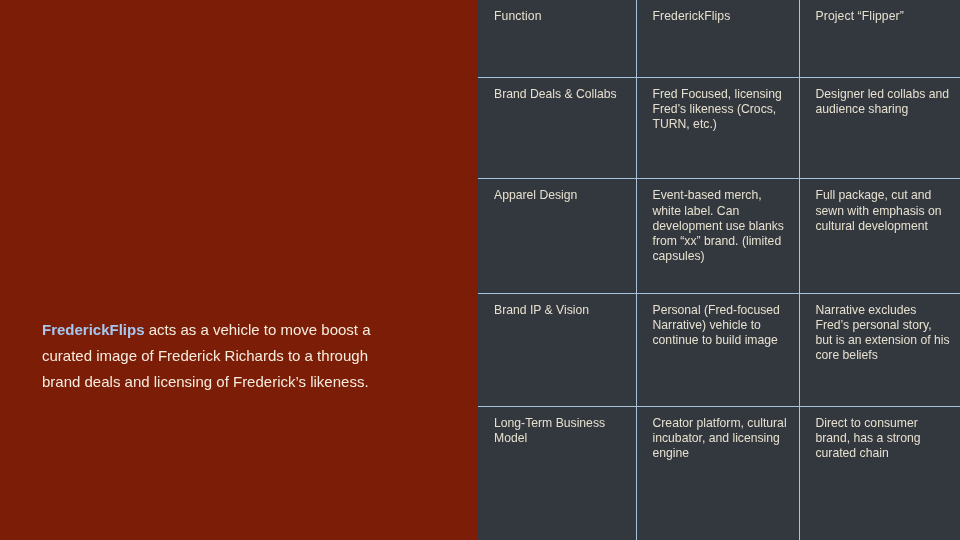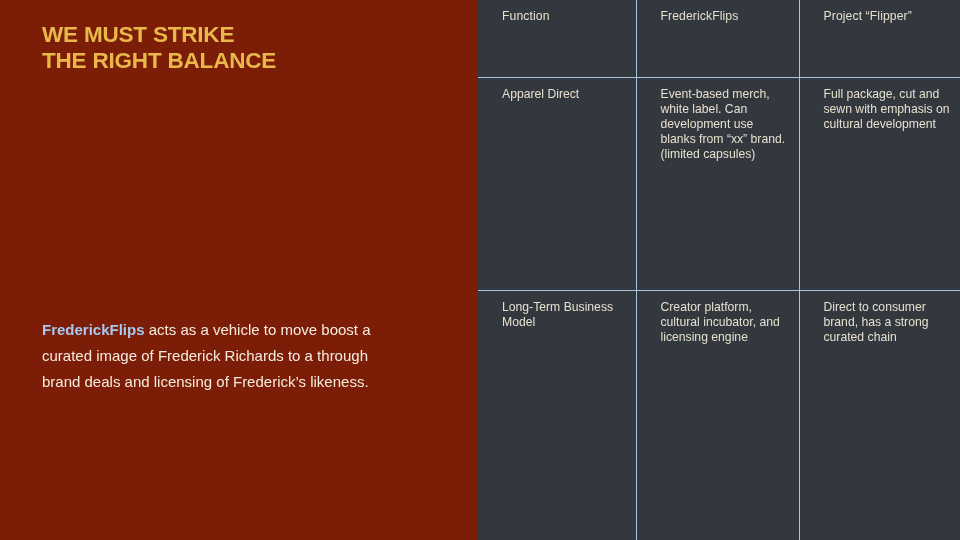--- a/index.html
+++ b/index.html
@@ -71,21 +71,21 @@
     table-layout:fixed;
   }
   #comparison-table col.c-fn  { width:158px; }
   #comparison-table col.c-ff  { width:163px; }
   #comparison-table col.c-pf  { width:161px; }
 
   #comparison-table th,
   #comparison-table td {
     vertical-align:top;
     text-align:left;
-    padding:9px 10px 6px 24px;
+    padding:9px 10px 6px 16px;
     border-right:1px solid #a9c2dc;
     border-bottom:1px solid #a9c2dc;
     color:#e6e0cf;
     font-weight:normal;
     font-size:12.2px;
     line-height:15.2px;
   }
   #comparison-table th:last-child,
   #comparison-table td:last-child { border-right:none; }
   #comparison-table tr:last-child td { border-bottom:none; }
@@ -110,24 +110,20 @@
   tbody tr.r4 td { height:100px; }
   tbody tr.r5 td { height:118px; }
 </style>
 </head>
 <body>
 
 <div id="slide">
 
   <section id="left-panel">
 
-    <h1 id="headline">
-      <span class="hl-line">WE MUST STRIKE</span>
-      <span class="hl-line">THE RIGHT BALANCE</span>
-    </h1>
 
 
     <p id="body-block-2"><span class="em-blue">FrederickFlips</span><span> acts as a vehicle to move boost a curated image of Frederick Richards to a through brand deals and licensing of Frederick’s likeness.</span></p>
 
   </section>
 
   <section id="table-panel">
     <table id="comparison-table">
       <colgroup>
         <col class="c-fn">
@@ -136,28 +132,38 @@
       </colgroup>
       <thead>
         <tr>
           <th class="h-function">Function</th>
           <th class="h-ff">FrederickFlips</th>
           <th class="h-pf">Project “Flipper”</th>
         </tr>
       </thead>
       <tbody>
 
+        <tr class="r1">
+          <td class="fn-cell">Brand Deals &amp; Collabs</td>
+          <td>Fred Focused, licensing Fred’s likeness (Crocs, TURN, etc.)</td>
+          <td>Designer led collabs and audience sharing</td>
+        </tr>
 
         <tr class="r2">
-          <td class="fn-cell">Apparel Direct</td>
+          <td class="fn-cell">Apparel Design</td>
           <td>Event-based merch, white label. Can development use blanks from “xx” brand. (limited capsules)</td>
           <td>Full package, cut and sewn with emphasis on cultural development</td>
         </tr>
 
 
+        <tr class="r4">
+          <td class="fn-cell">Brand IP &amp; Vision</td>
+          <td>Personal (Fred-focused Narrative) vehicle to continue to build image</td>
+          <td>Narrative excludes Fred’s personal story, but is an extension of his core beliefs</td>
+        </tr>
 
         <tr class="r5">
           <td class="fn-cell">Long-Term Business Model</td>
           <td>Creator platform, cultural incubator, and licensing engine</td>
           <td>Direct to consumer brand, has a strong curated chain</td>
         </tr>
 
       </tbody>
     </table>
   </section>

